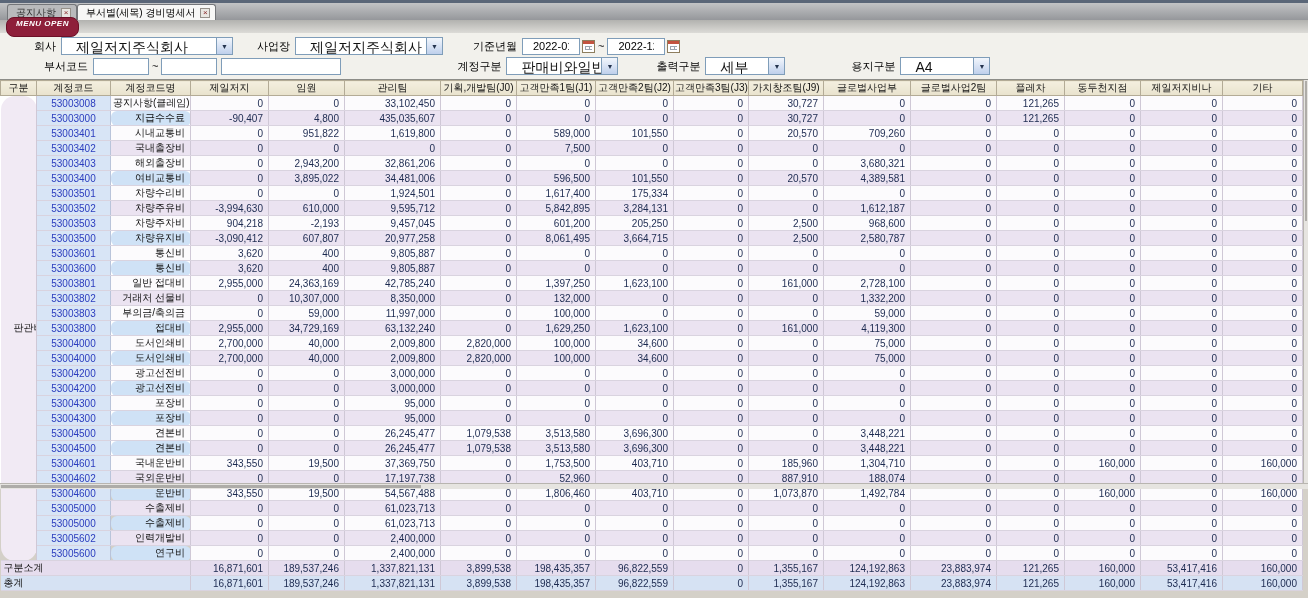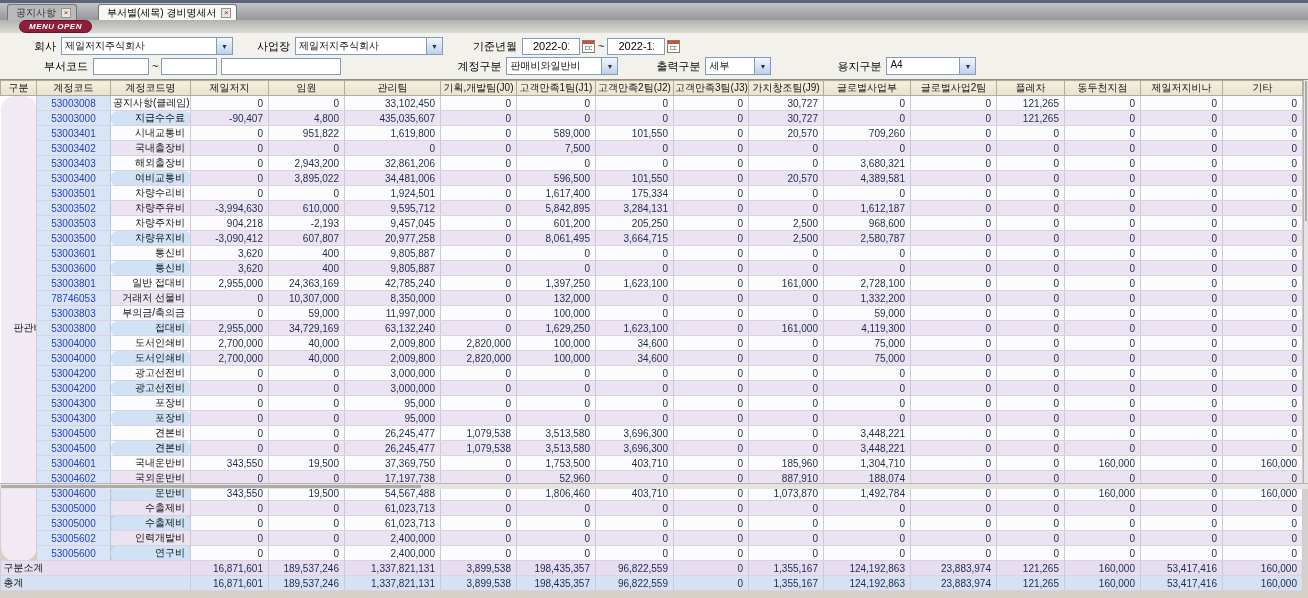--- a/index.html
+++ b/index.html
@@ -6,44 +6,44 @@
   html,body { margin:0; padding:0; }
   body {
     width:1308px; height:598px; overflow:hidden;
     font-family:"Liberation Sans","DejaVu Sans",sans-serif;
     background:#d4d0c8; font-size:11px; color:#111;
   }
   .topline { height:3px; background:#5a6678; }
 
   
   .tabbar { height:17px; background:linear-gradient(#c2c3c5,#95979b);
-    display:flex; align-items:flex-end; padding-left:7px; gap:21px; }
+    display:flex; align-items:flex-end; padding-left:7px; gap:0; }
   .tab { height:16px; display:inline-flex; align-items:center; gap:5px;
     padding:0 5px 0 8px; font-size:10px; border:1px solid #74767a; border-bottom:none;
     border-radius:3px 3px 0 0; white-space:nowrap; cursor:default; }
   .tab.inactive { background:#b9babc; color:#333; }
   .tab.active   { background:#f7f7f6; color:#000; }
   .tab-close { width:10px; height:10px; background:#e9e7e2; border:1px solid #96918a;
     font-size:8px; line-height:8px; text-align:center; color:#8a2a2a; }
 
   
   .menustrip { height:13px; background:linear-gradient(#b2b2af,#dcdbd7);
     display:flex; align-items:center; }
-  .menu-open { margin-left:19px; background:#8e1f3a; border:1px solid #6d1027; color:#fff;
+  .menu-open { margin-left:6px; background:#8e1f3a; border:1px solid #6d1027; color:#fff;
     font-size:8px; font-weight:bold; font-style:italic; line-height:9px;
-    padding:1px 9px 1px 9px; border-radius:8px; letter-spacing:.5px; cursor:pointer; }
+    padding:1px 9px 8px 9px; border-radius:8px; letter-spacing:.5px; cursor:pointer; }
 
   
   .filters { height:47px; background:#f2f1ec; border-bottom:1px solid #8d8d88; }
   .frow { display:flex; align-items:center; height:22px;margin-left:6px; }
   .frow.r1 { padding-top:4px; }
   .flbl { white-space:nowrap; color:#000; }
   .combo { display:inline-flex; align-items:stretch; height:18px; border:1px solid #7f9db9;
     background:#fff; cursor:default; }
-  .combo .val { flex:1; padding:1px 3px 0; font-size:10px; white-space:nowrap; overflow:hidden; }
+  .combo .val { flex:1; padding:1px 14px 0; font-size:14px; white-space:nowrap; overflow:hidden; }
   .combo .arr { width:16px; border-left:1px solid #7f9db9;
     background:linear-gradient(#f2f6fc,#bfd0ec); display:flex; align-items:center;
     justify-content:center; font-size:7px; color:#24344f; }
   .tinput { height:17px; border:1px solid #7f9db9; background:#fff; font-size:11px;
     padding:0 10px; font-family:inherit; }
   .tinput.date { width:58px; text-align:center; }
   .calicon { width:13px; height:13px; border:1px solid #8e7e5e; background:#fff;
     position:relative; display:inline-block; cursor:pointer; }
   .calicon::before { content:""; position:absolute; top:0; left:0; right:0; height:3px; background:#c3533f; }
   .calicon::after { content:""; position:absolute; left:2px; right:2px; top:5px; bottom:2px;
@@ -123,21 +123,21 @@
     <input class="tinput" style="width: 56px; margin-left: 5px;" value="">
     <span class="tilde">~</span>
     <input class="tinput" style="width: 56px;" value="">
     <input class="tinput" style="width: 120px; margin-left: 4px;" value="">
     <span class="flbl" style="margin-left:116px">계정구분</span>
     <span class="combo" style="width:112px; margin-left:5px">
       <span class="val">판매비와일반비</span>
       <span class="arr">▼</span>
     </span>
     <span class="flbl" style="margin-left:38px">출력구분</span>
-    <span class="combo" style="width:66px; margin-left:5px">
+    <span class="combo" style="width:80px; margin-left:5px">
       <span class="val">세부</span>
       <span class="arr">▼</span>
     </span>
     <span class="flbl" style="margin-left:66px">용지구분</span>
     <span class="combo" style="width:90px; margin-left:5px">
       <span class="val">A4</span>
       <span class="arr">▼</span>
     </span>
   </div>
 </div>
@@ -414,21 +414,21 @@
           <td class="num">0</td>
           <td class="num">161,000</td>
           <td class="num">2,728,100</td>
           <td class="num">0</td>
           <td class="num">0</td>
           <td class="num">0</td>
           <td class="num">0</td>
           <td class="num">0</td>
         </tr>
         <tr class="even">
-          <td class="code">78746053</td>
+          <td class="code">53003802</td>
           <td class="name">거래처 선물비</td>
           <td class="num">0</td>
           <td class="num">10,307,000</td>
           <td class="num">8,350,000</td>
           <td class="num">0</td>
           <td class="num">132,000</td>
           <td class="num">0</td>
           <td class="num">0</td>
           <td class="num">0</td>
           <td class="num">1,332,200</td>

